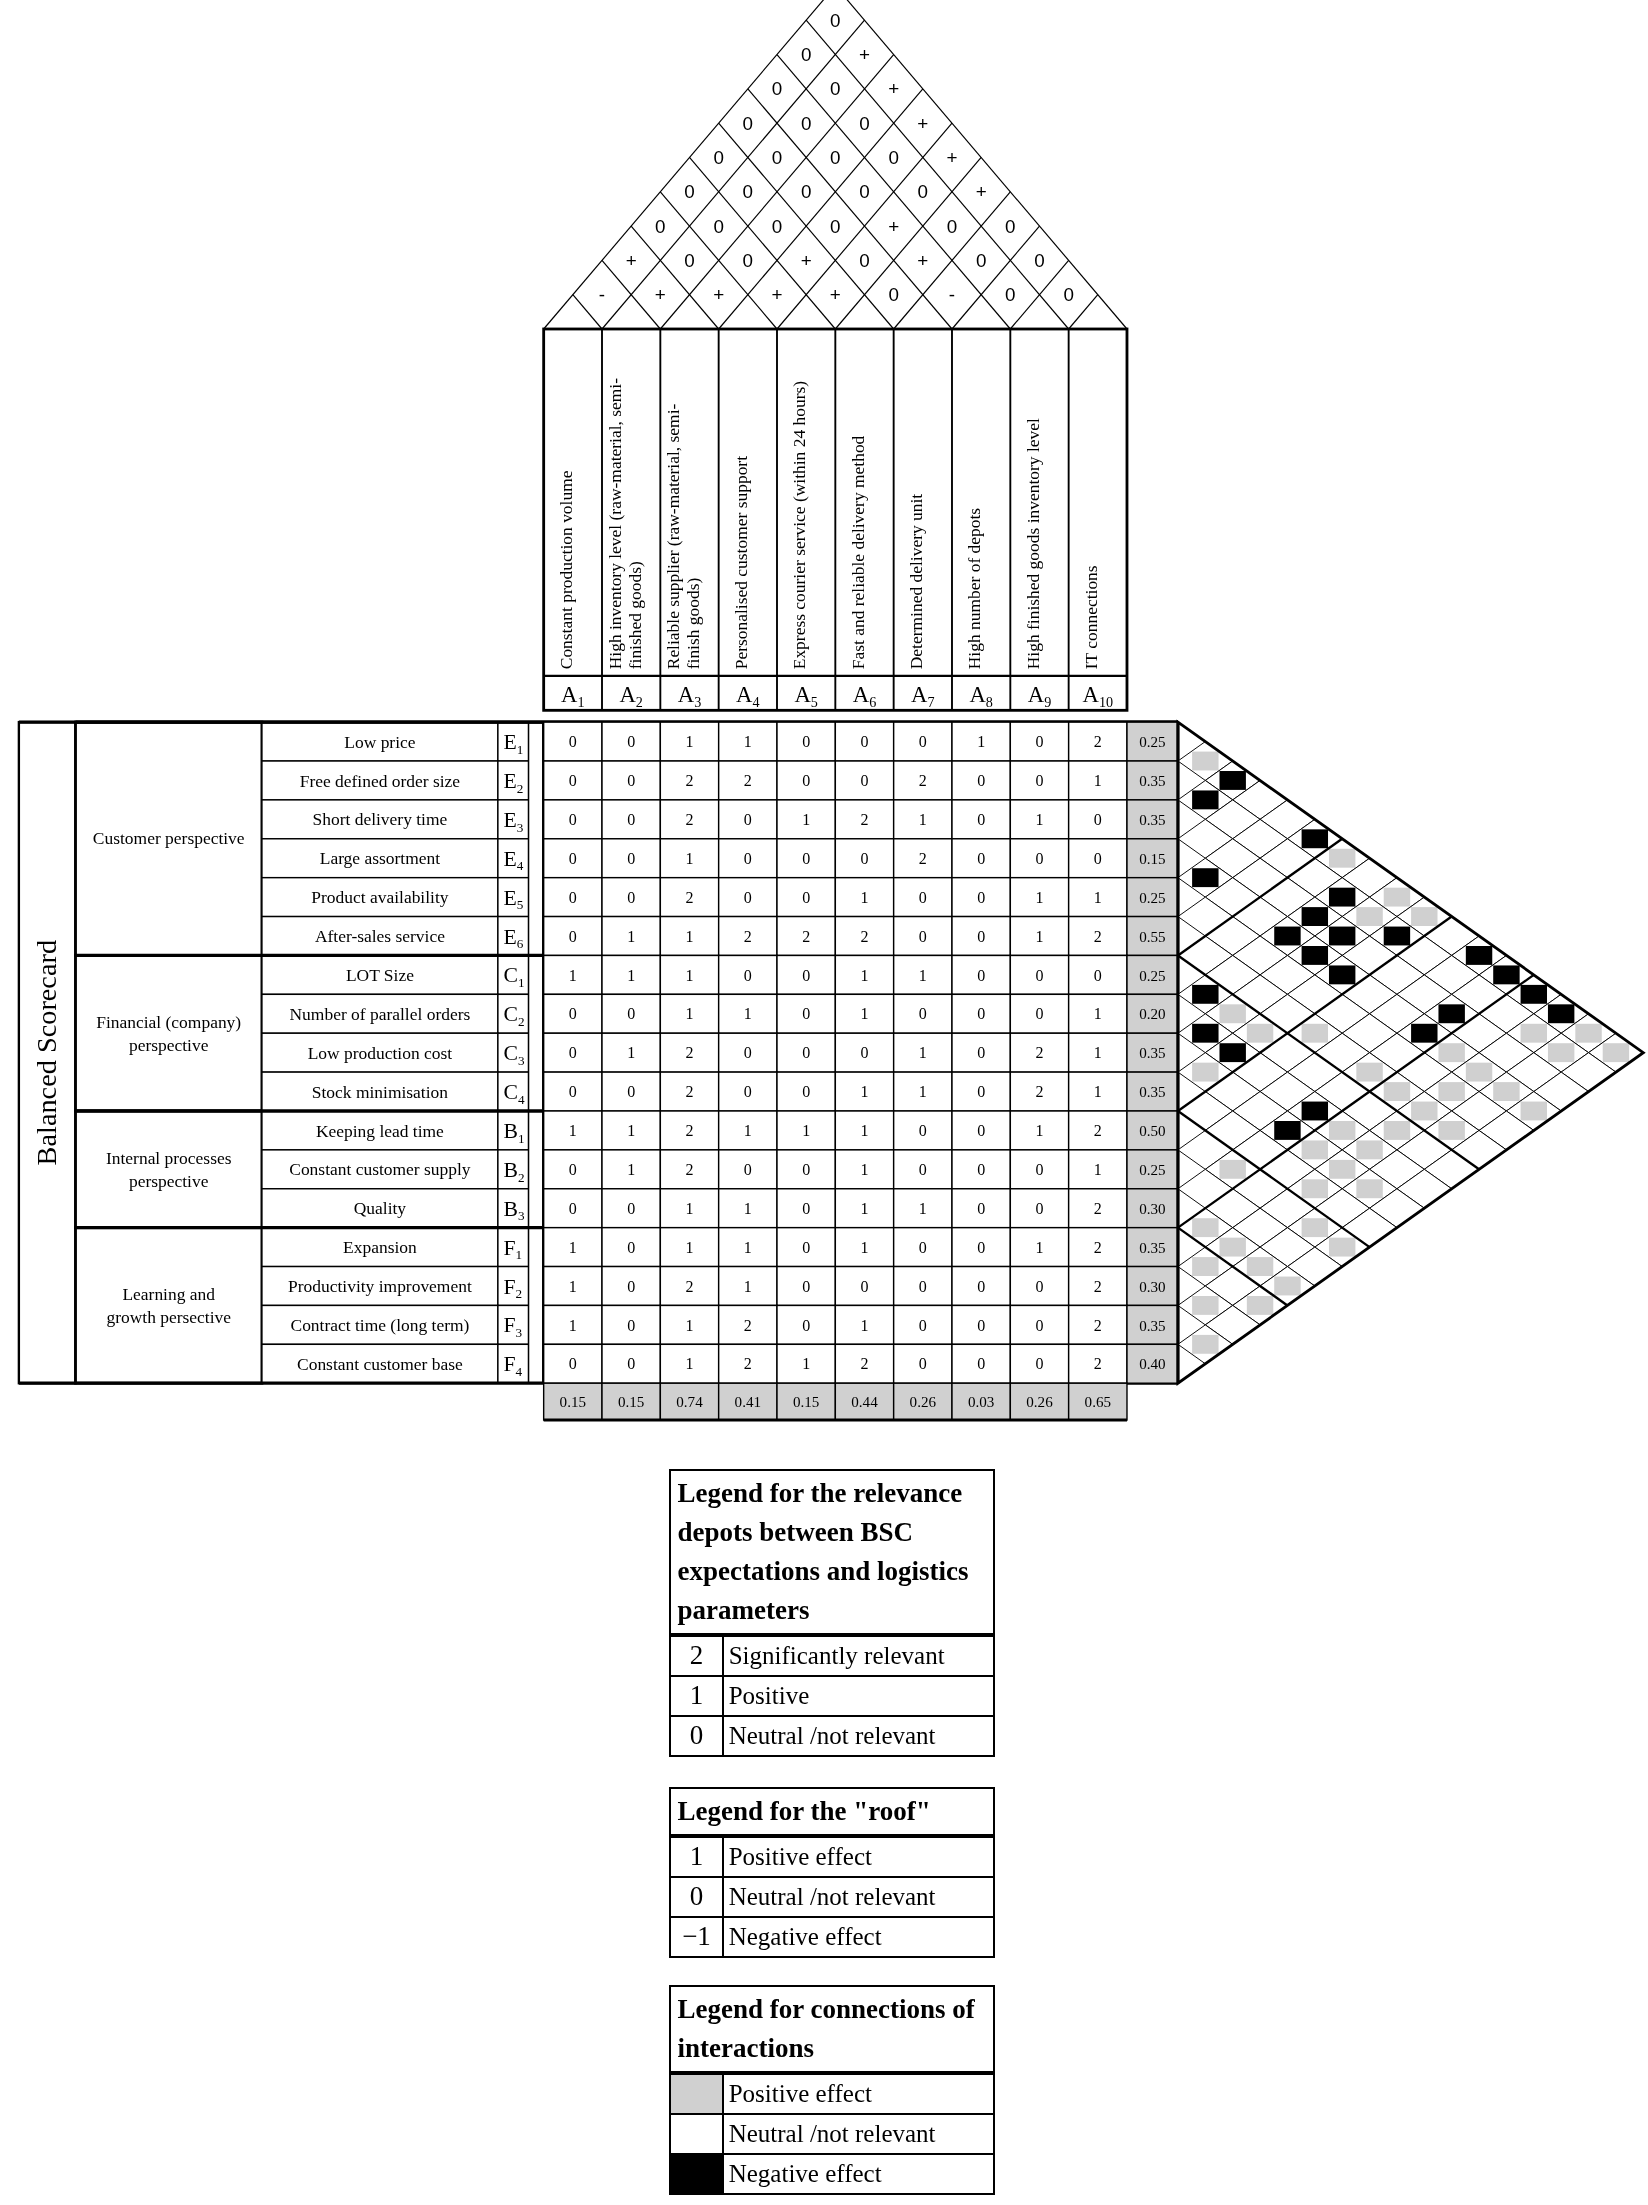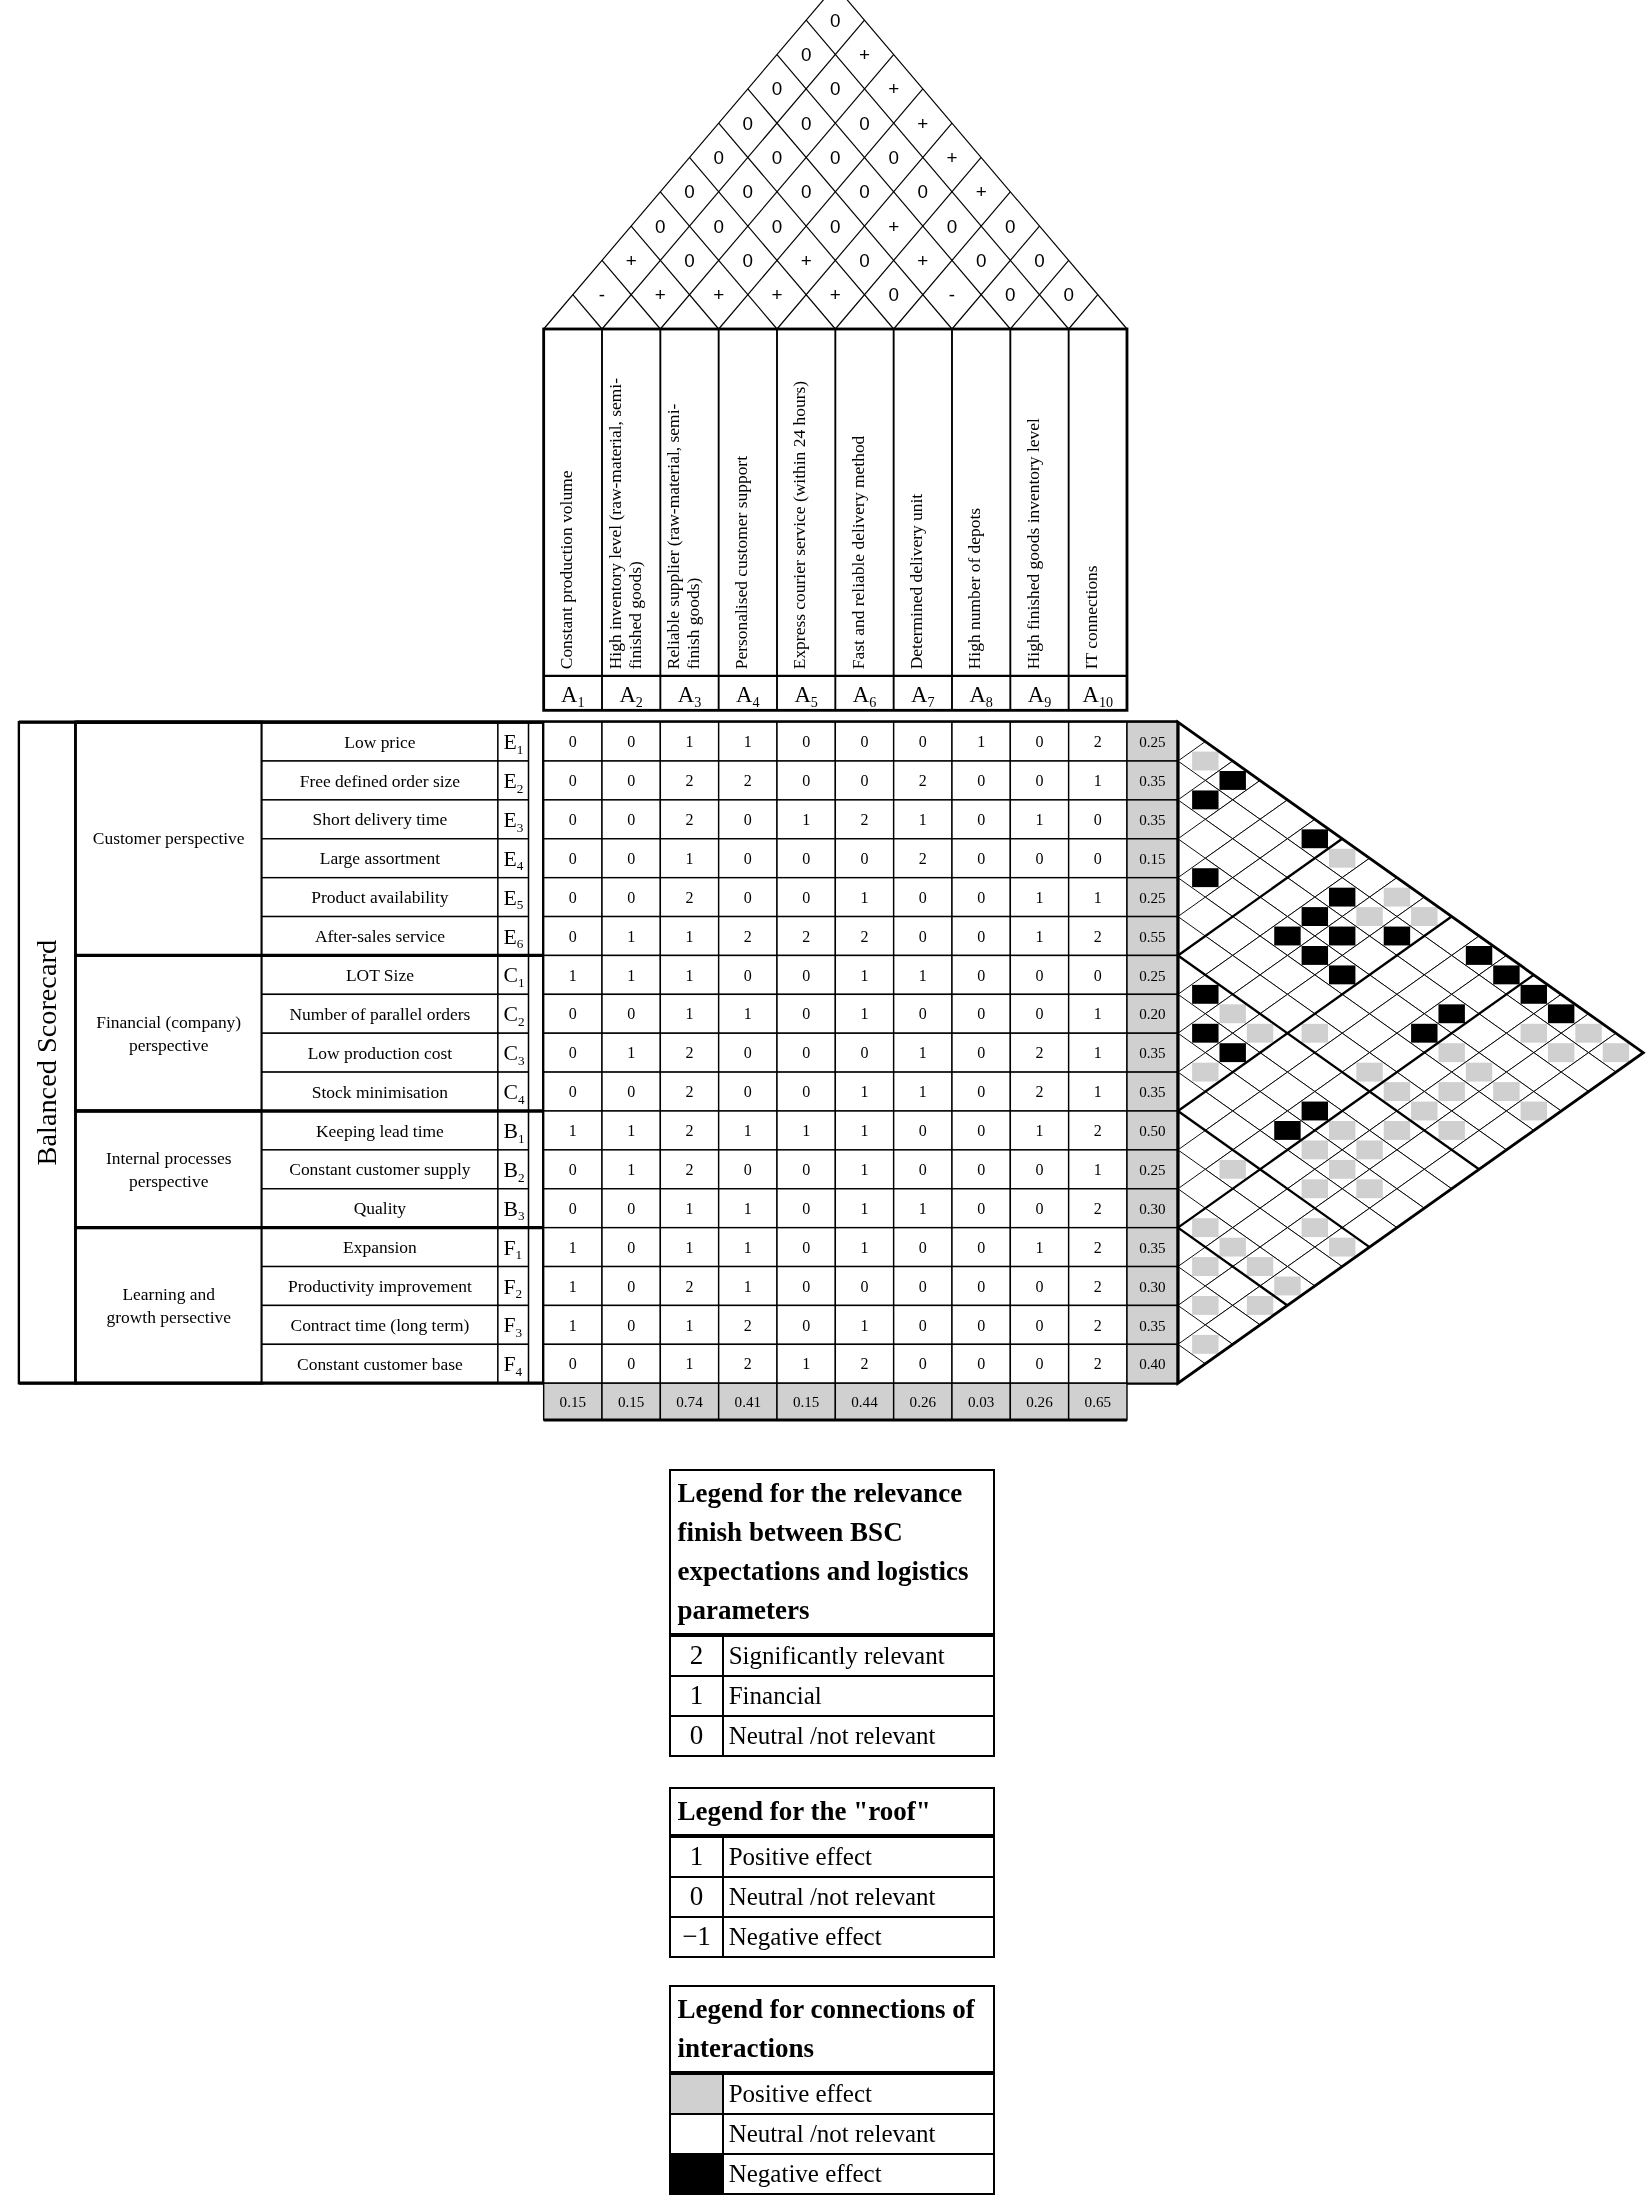--- a/index.html
+++ b/index.html
@@ -836,28 +836,28 @@
       <line x1="2496" y1="2354" x2="2902" y2="2354" stroke="none"></line>
       <line x1="2496" y1="2354" x2="2902" y2="2642.4" stroke="#000" stroke-width="5"></line>
       <line x1="2496" y1="2354" x2="3076" y2="1942" stroke="#000" stroke-width="5"></line>
       <line x1="2496" y1="2601.2" x2="2728" y2="2601.2" stroke="none"></line>
       <line x1="2496" y1="2601.2" x2="2728" y2="2766" stroke="#000" stroke-width="5"></line>
       <line x1="2496" y1="2601.2" x2="3250" y2="2065.6" stroke="#000" stroke-width="5"></line>
     </g>
 </svg>
 
 <div class="legend" style="top:1469px;">
-  <div class="lg-title">Legend for the relevance finish between BSC expectations and logistics parameters</div>
+  <div class="lg-title">Legend for the relevance depots between BSC expectations and logistics parameters</div>
   <div class="lg-row">
       <div class="lg-key">2</div>
       <div class="lg-label">Significantly relevant</div>
     </div>
   <div class="lg-row">
       <div class="lg-key">1</div>
-      <div class="lg-label">Financial</div>
+      <div class="lg-label">Positive</div>
     </div>
   <div class="lg-row">
       <div class="lg-key">0</div>
       <div class="lg-label">Neutral /not relevant</div>
     </div>
 </div>
 
 <div class="legend" style="top:1787px;">
   <div class="lg-title">Legend for the "roof"</div>
   <div class="lg-row">

